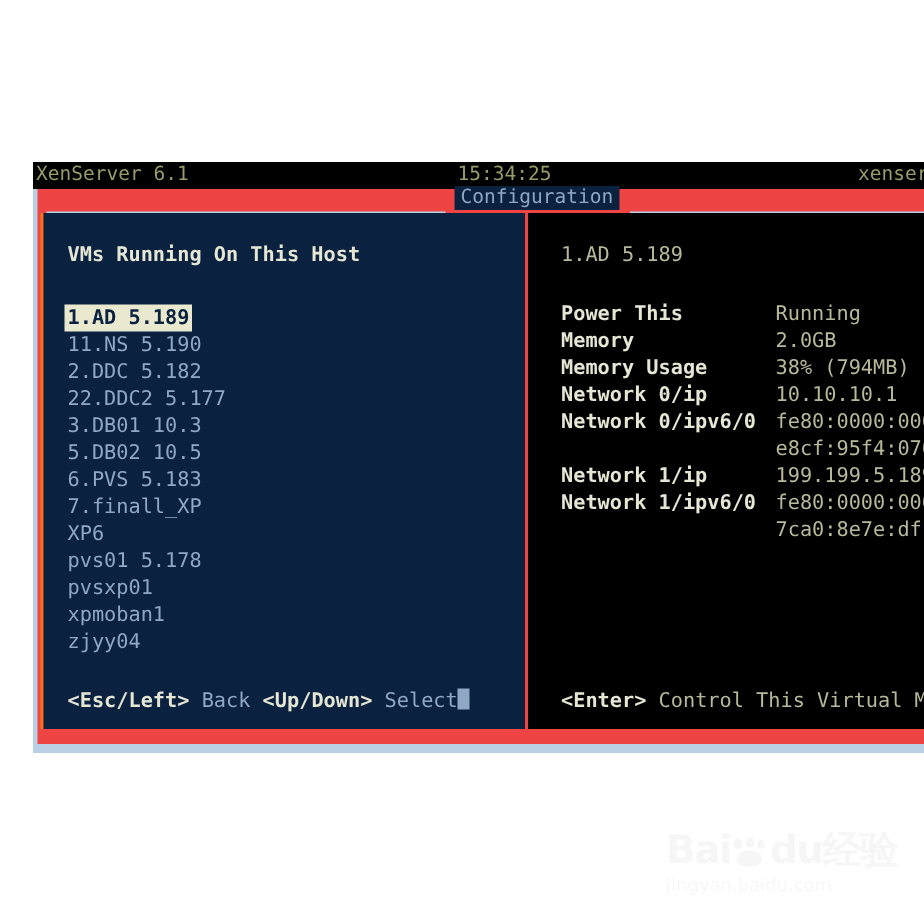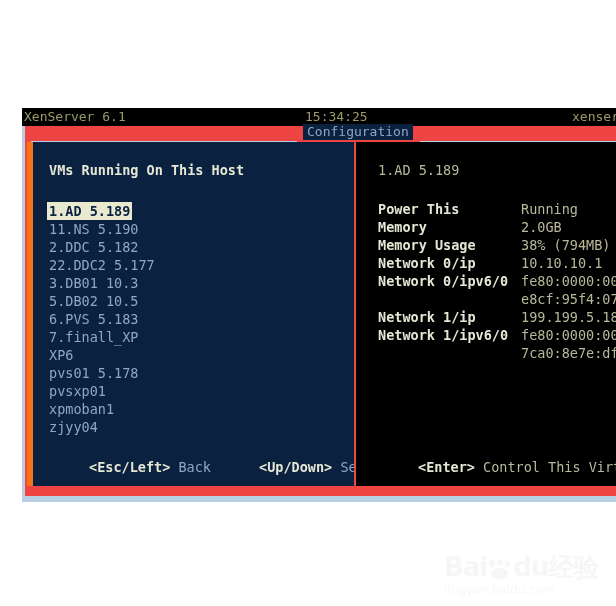--- a/index.html
+++ b/index.html
@@ -98,21 +98,21 @@
     white-space: nowrap;
   }
 
   
   #frame-body {
     position: absolute;
     left: 2px;
     top: 16px;
     right: 0;
     bottom: 10px;
-    border-left: 6px solid #f97316;
+    border-left: 2px solid #f97316;
     box-sizing: border-box;
   }
 
   
   #left-pane {
     position: absolute;
     left: 0;
     top: 0;
     width: 321px;
     bottom: 0;
@@ -215,21 +215,20 @@
     position: absolute;
     left: 22px;
     bottom: 10px;
     font-size: 13.5px;
     line-height: 18px;
     white-space: nowrap;
   }
   .key {
     color: #e6e6d4;
     font-weight: bold;
-    margin-left: 40px;
   }
   .key-desc {
     color: #8fa8c4;
     text-align: center;
   }
   #right-pane .key-desc { color: #b8b89a; }
   .cursor-block {
     display: inline-block;
     width: 8px;
     height: 14px;

